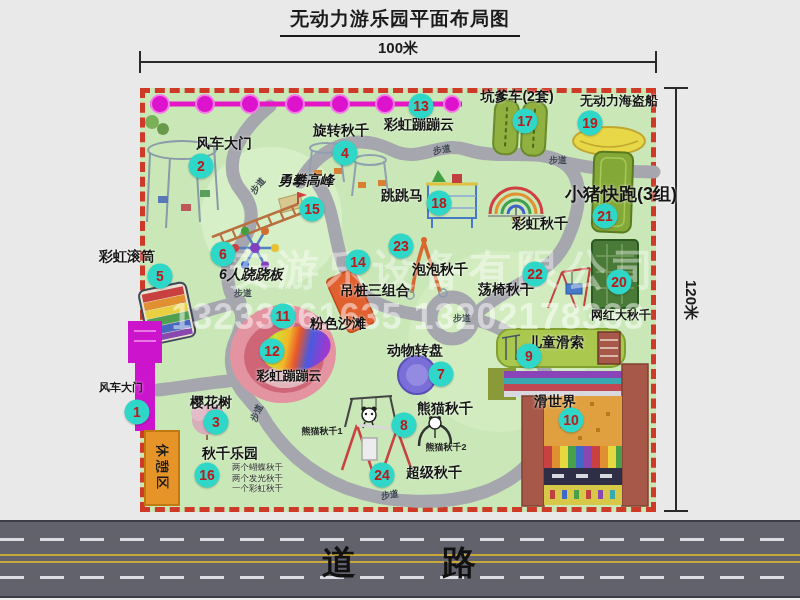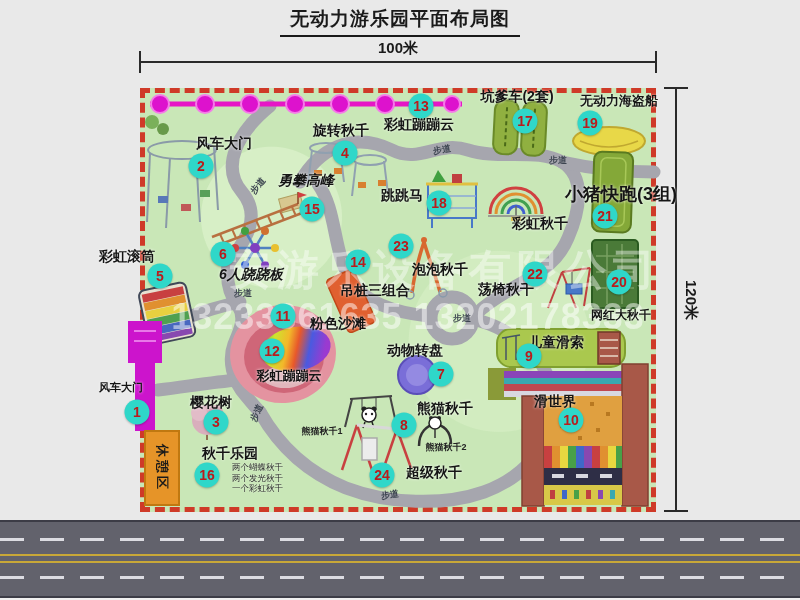--- a/index.html
+++ b/index.html
@@ -446,14 +446,15 @@
 <div class="abs ab" style="left:619px;top:282px;">20</div>
 <div class="abs ab" style="left:605px;top:216px;">21</div>
 <div class="abs ab" style="left:535px;top:274px;">22</div>
 <div class="abs ab" style="left:401px;top:246px;">23</div>
 <div class="abs ab" style="left:382px;top:475px;">24</div>
 
 <div class="abs road">
   <div class="road-dash" style="top:16px;"></div>
   <div class="road-yellow"></div>
   <div class="road-dash" style="top:54px;"></div>
+  <div class="road-label">道路</div>
 </div>
 <div class="abs below-road"></div>
 
 </body></html>

